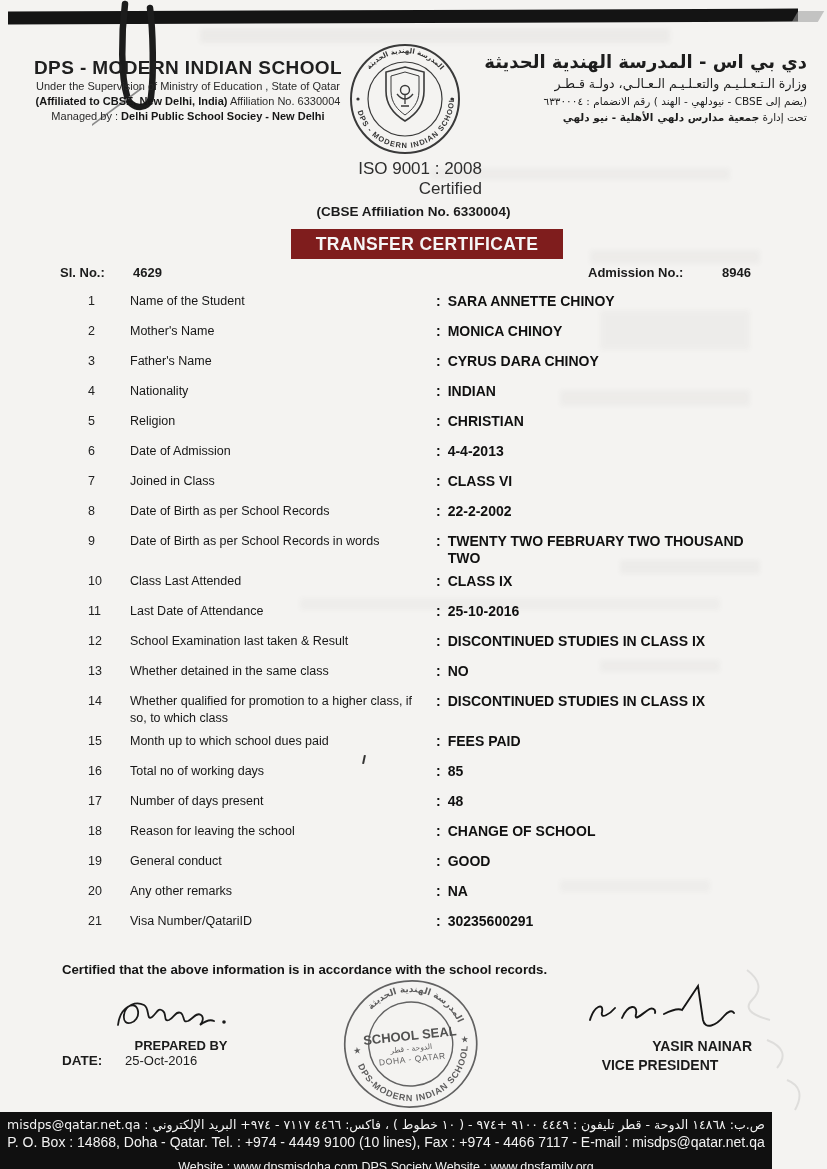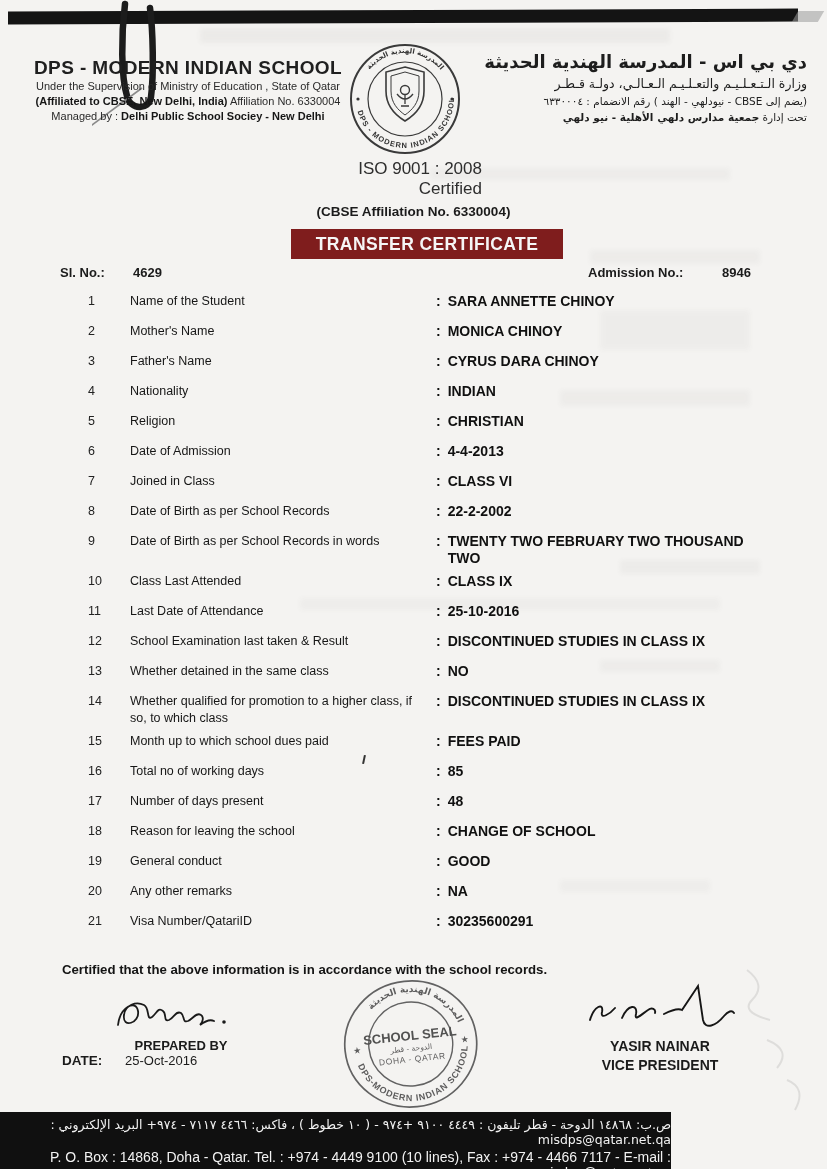--- a/index.html
+++ b/index.html
@@ -45,25 +45,25 @@
   .fcolon{margin-right:7px;font-weight:bold;}
   .fvtext{max-width:316px;}
   
   .certify{left:62px;top:962px;font-size:13.2px;font-weight:bold;color:#141414;}
   .prep-sig{left:112px;top:995px;}
   .prepared-by{left:92px;top:1038px;width:178px;text-align:center;font-size:13px;font-weight:bold;}
   .date-label{left:62px;top:1053px;font-size:13.5px;font-weight:bold;}
   .date-value{left:125px;top:1053px;font-size:13px;}
   .seal{left:340px;top:978px;opacity:.82;transform:rotate(-6deg);}
   .vp-sig{left:582px;top:980px;}
-  .vp-name{left:568px;top:1038px;width:184px;text-align:center;font-size:14px;font-weight:bold;}
+  .vp-name{left:568px;top:1038px;width:184px;text-align:right;font-size:14px;font-weight:bold;}
   .vp-title{left:568px;top:1057px;width:184px;text-align:center;font-size:14px;font-weight:bold;}
   .faint-scribbles{right:0px;top:960px;opacity:.12;}
   
-  .footer{left:0;top:1112px;width:671px;height:57px;background:#101010;color:#f2f2f2;text-align:right;overflow:hidden;}
+  .footer{left:0;top:1112px;width:772px;height:57px;background:#101010;color:#f2f2f2;text-align:center;overflow:hidden;}
   .f-ar{font-family:"DejaVu Sans",sans-serif;font-size:12.5px;margin-top:5px;direction:rtl;}
   .f-en{font-size:14px;margin-top:2px;}
   .f-web{font-size:12.5px;margin-top:10px;}
 </style>
 </head>
 <body>
 
 <div>
   <div class="ghost" style="left:200px;top:28px;width:470px;height:15px;opacity:.05;"></div>
   <div class="ghost" style="left:430px;top:168px;width:300px;height:12px;opacity:.04;"></div>

